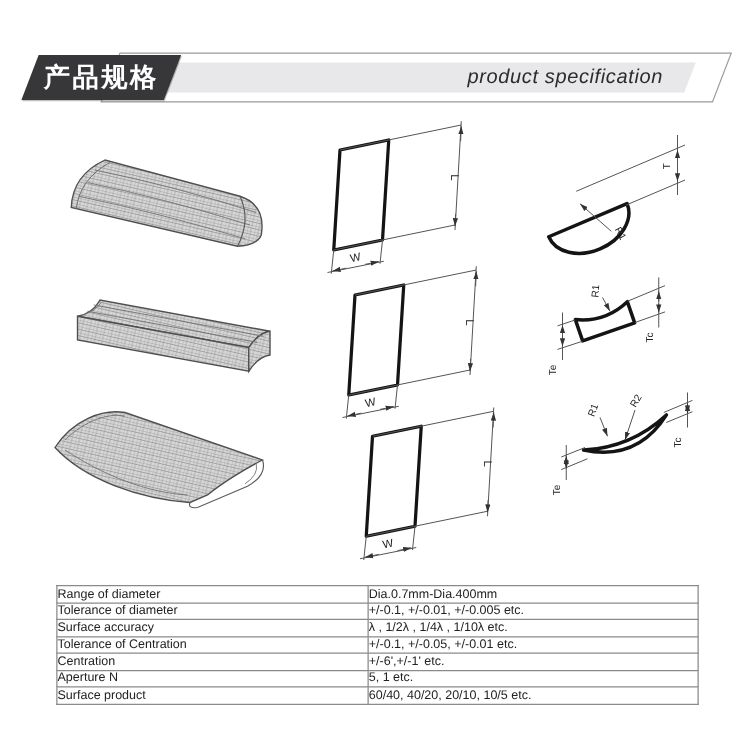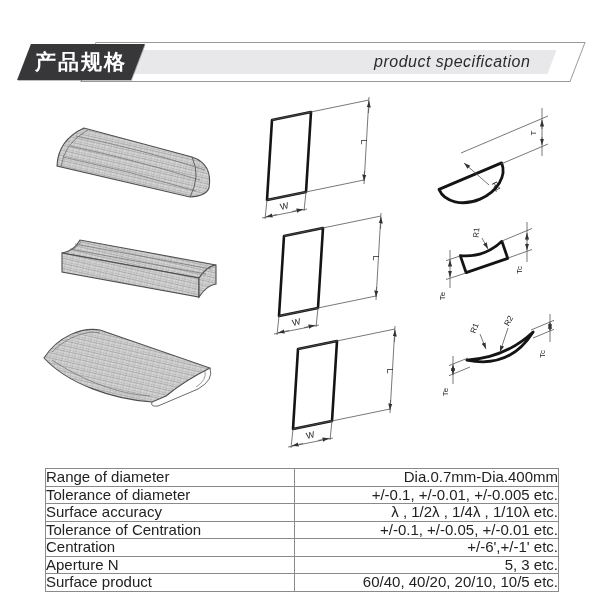--- a/index.html
+++ b/index.html
@@ -34,28 +34,28 @@
     display:inline-block;transform:skewX(21deg);
     color:#ffffff;font-weight:bold;font-size:21px;letter-spacing:2px;white-space:nowrap;
   }
   
   .drawings{position:absolute;left:0;top:0;width:600px;height:600px;}
   
   table.spec{
     position:absolute;left:45px;top:468px;width:511px;
     border-collapse:collapse;table-layout:fixed;
     border:1px solid #5f5f5f;
-    font-size:15px;color:#222;
+    font-size:10px;color:#222;
   }
   table.spec td{
     border:1px solid #8a8a8a;height:12.5px;padding:0;line-height:1.1;
     overflow:hidden;white-space:nowrap;
   }
   td.c-label{width:248px;padding-left:84px;text-align:left;}
-  td.c-value{width:263px;text-align:right;}
+  td.c-value{width:263px;text-align:left;}
   svg text{font-family:"Liberation Sans", sans-serif;}
 </style>
 </head>
 <body>
 
 <div class="hdr-outline"></div>
 <div class="hdr-bar">
   <span class="en">product specification</span>
 </div>
 <div class="hdr-badge">
@@ -234,20 +234,20 @@
     <tr>
       <td class="c-label">Tolerance of Centration</td>
       <td class="c-value">+/-0.1, +/-0.05, +/-0.01 etc.</td>
     </tr>
     <tr>
       <td class="c-label">Centration</td>
       <td class="c-value">+/-6',+/-1' etc.</td>
     </tr>
     <tr>
       <td class="c-label">Aperture  N</td>
-      <td class="c-value">5, 3 etc.</td>
+      <td class="c-value">5, 1 etc.</td>
     </tr>
     <tr>
       <td class="c-label">Surface product</td>
       <td class="c-value">60/40, 40/20, 20/10, 10/5 etc.</td>
     </tr>
   </tbody>
 </table>
 
 </body></html>

